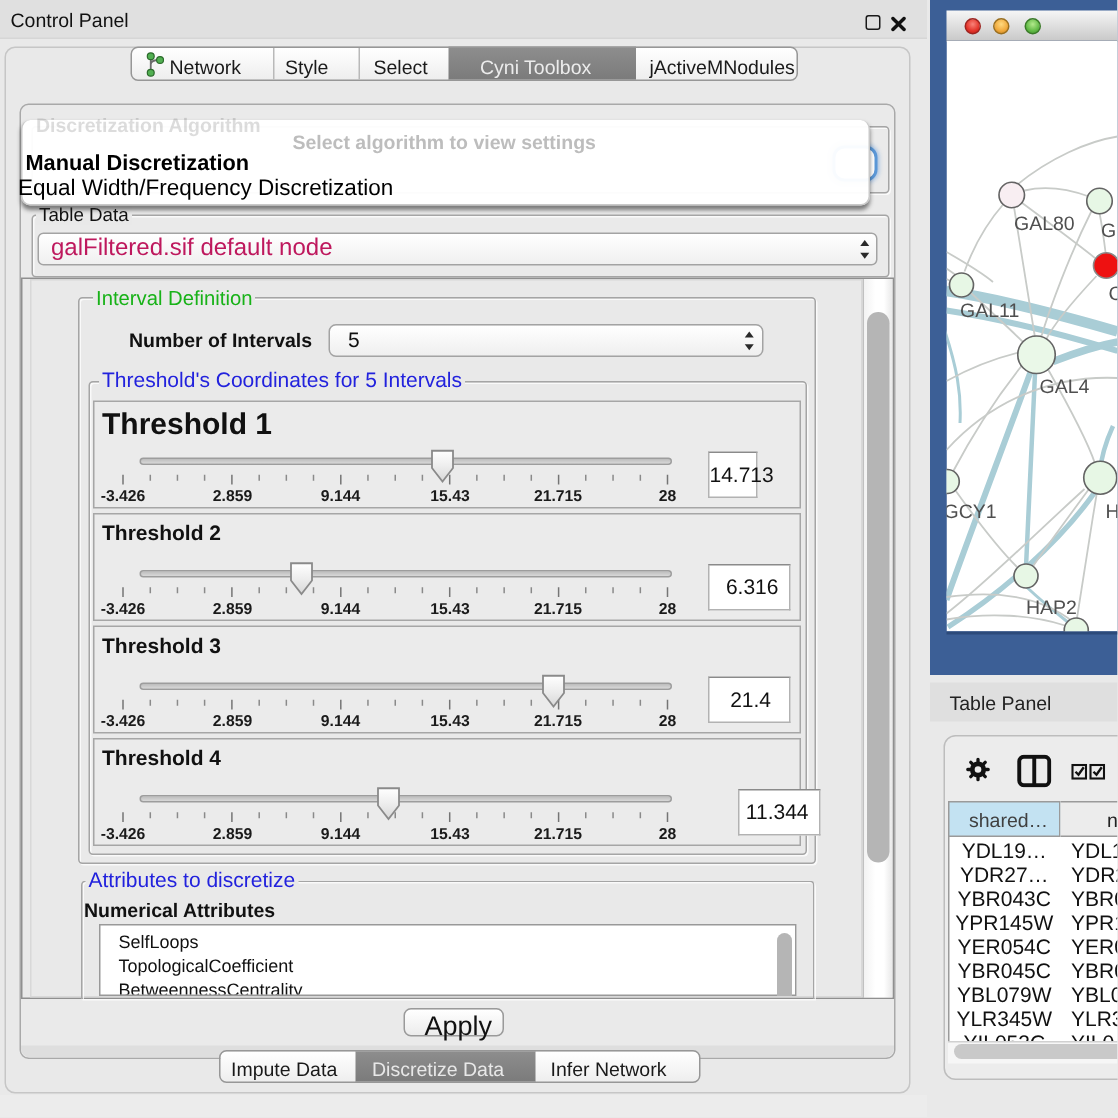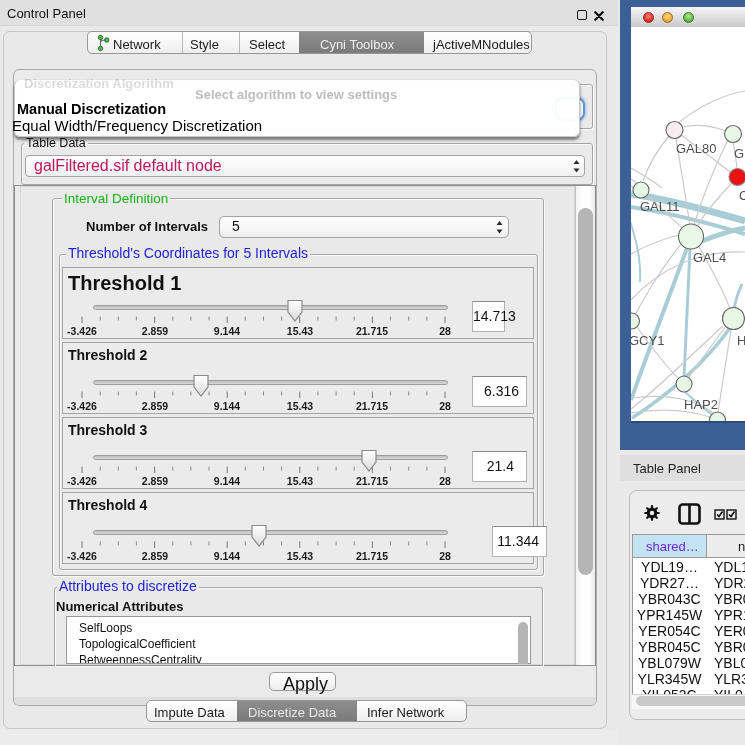--- a/index.html
+++ b/index.html
@@ -368,21 +368,21 @@
   <path d="M3 5.5 L5 7.5 L8.5 2.5" stroke="#111" stroke-width="1.6" fill="none"></path>
 </svg>
 <svg class="abs" style="left:726px;top:509px;" width="11" height="11" viewBox="0 0 11 11">
   <rect x="1" y="1" width="9" height="9" fill="none" stroke="#111" stroke-width="1.4"></rect>
   <path d="M3 5.5 L5 7.5 L8.5 2.5" stroke="#111" stroke-width="1.6" fill="none"></path>
 </svg>
 
 <div class="abs" style="left:632px;top:534px;width:113px;height:160px;background:#ffffff;border-left:1px solid #9a9a9a;box-sizing:border-box;"></div>
 <div class="abs" style="left:632px;top:534px;width:75px;height:24px;background:#c3e2f2;border:1px solid #9a9a9a;box-sizing:border-box;"></div>
 <div class="abs" style="left:707px;top:534px;width:38px;height:24px;background:#ececec;border-top:1px solid #9a9a9a;border-bottom:1px solid #9a9a9a;box-sizing:border-box;"></div>
-<div class="abs" style="left:646px;top:539px;font-size:13px;color:#6d28d9;text-align:center;">shared…</div>
+<div class="abs" style="left:646px;top:539px;font-size:13px;color:#404040;text-align:center;">shared…</div>
 <div class="abs" style="left:738px;top:539px;font-size:13px;color:#222;">na</div>
 <div class="abs" style="left:632px;top:559px;width:75px;height:135px;overflow:hidden;font-size:14px;color:#111;line-height:16px;text-align:center;">
   YDL19…<br>YDR27…<br>YBR043C<br>YPR145W<br>YER054C<br>YBR045C<br>YBL079W<br>YLR345W<br>YIL053C
 </div>
 <div class="abs" style="left:714px;top:559px;width:31px;height:135px;overflow:hidden;font-size:14px;color:#111;line-height:16px;white-space:nowrap;">
   YDL1…<br>YDR2…<br>YBR0…<br>YPR1…<br>YER0…<br>YBR0…<br>YBL0…<br>YLR3…<br>YIL0…
 </div>
 <div class="abs" style="left:632px;top:694px;width:113px;height:14px;background:#f6f6f6;border-top:1px solid #d0d0d0;"></div>
 <div class="abs" style="left:636px;top:696px;width:109px;height:10px;background:#c9c9c9;border-radius:5px 0 0 5px;"></div>
 

